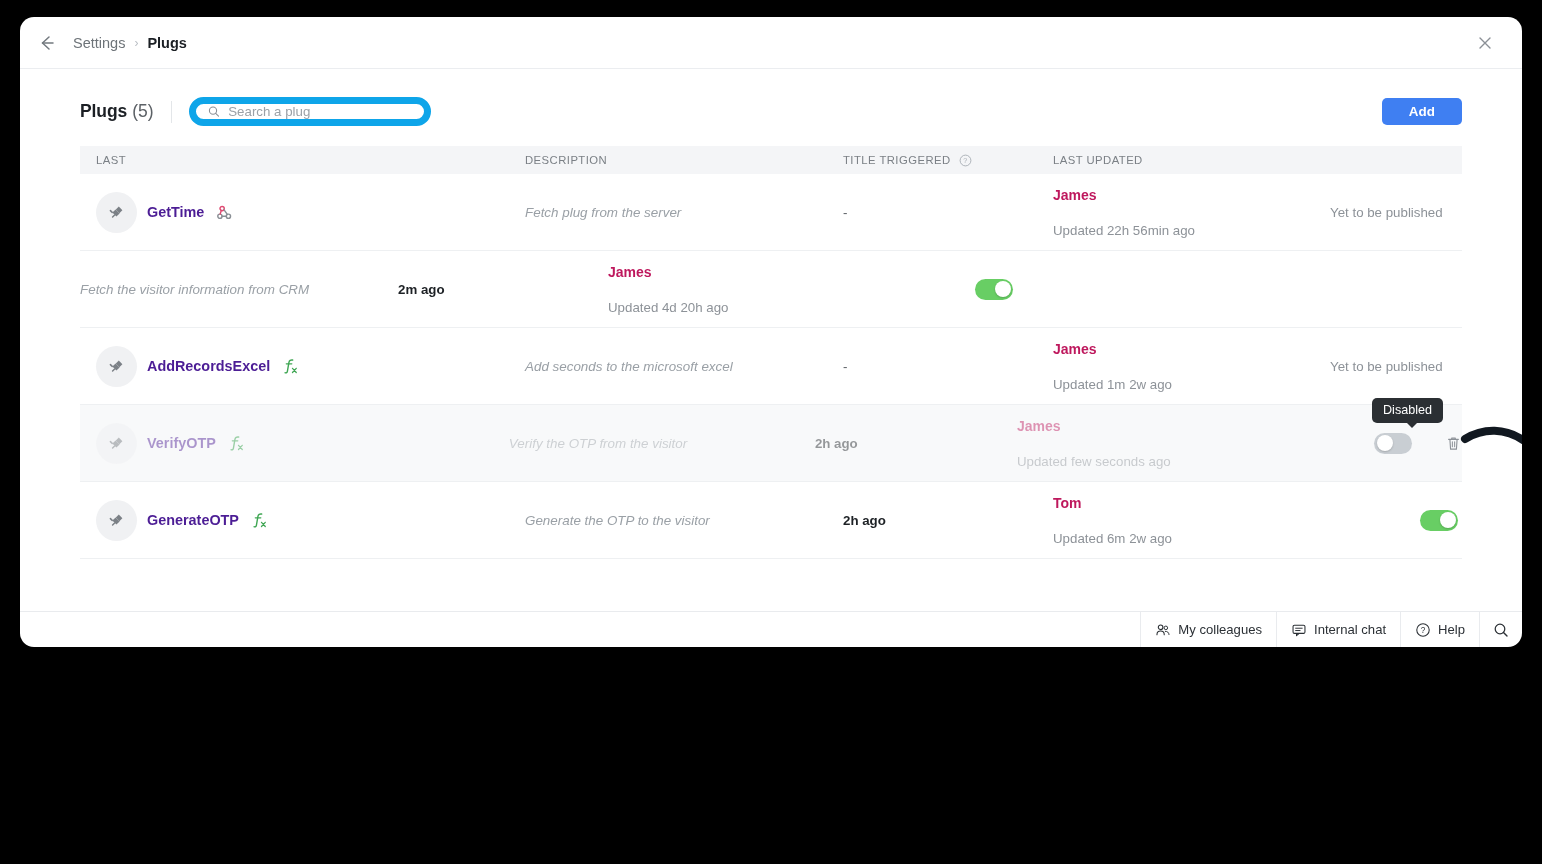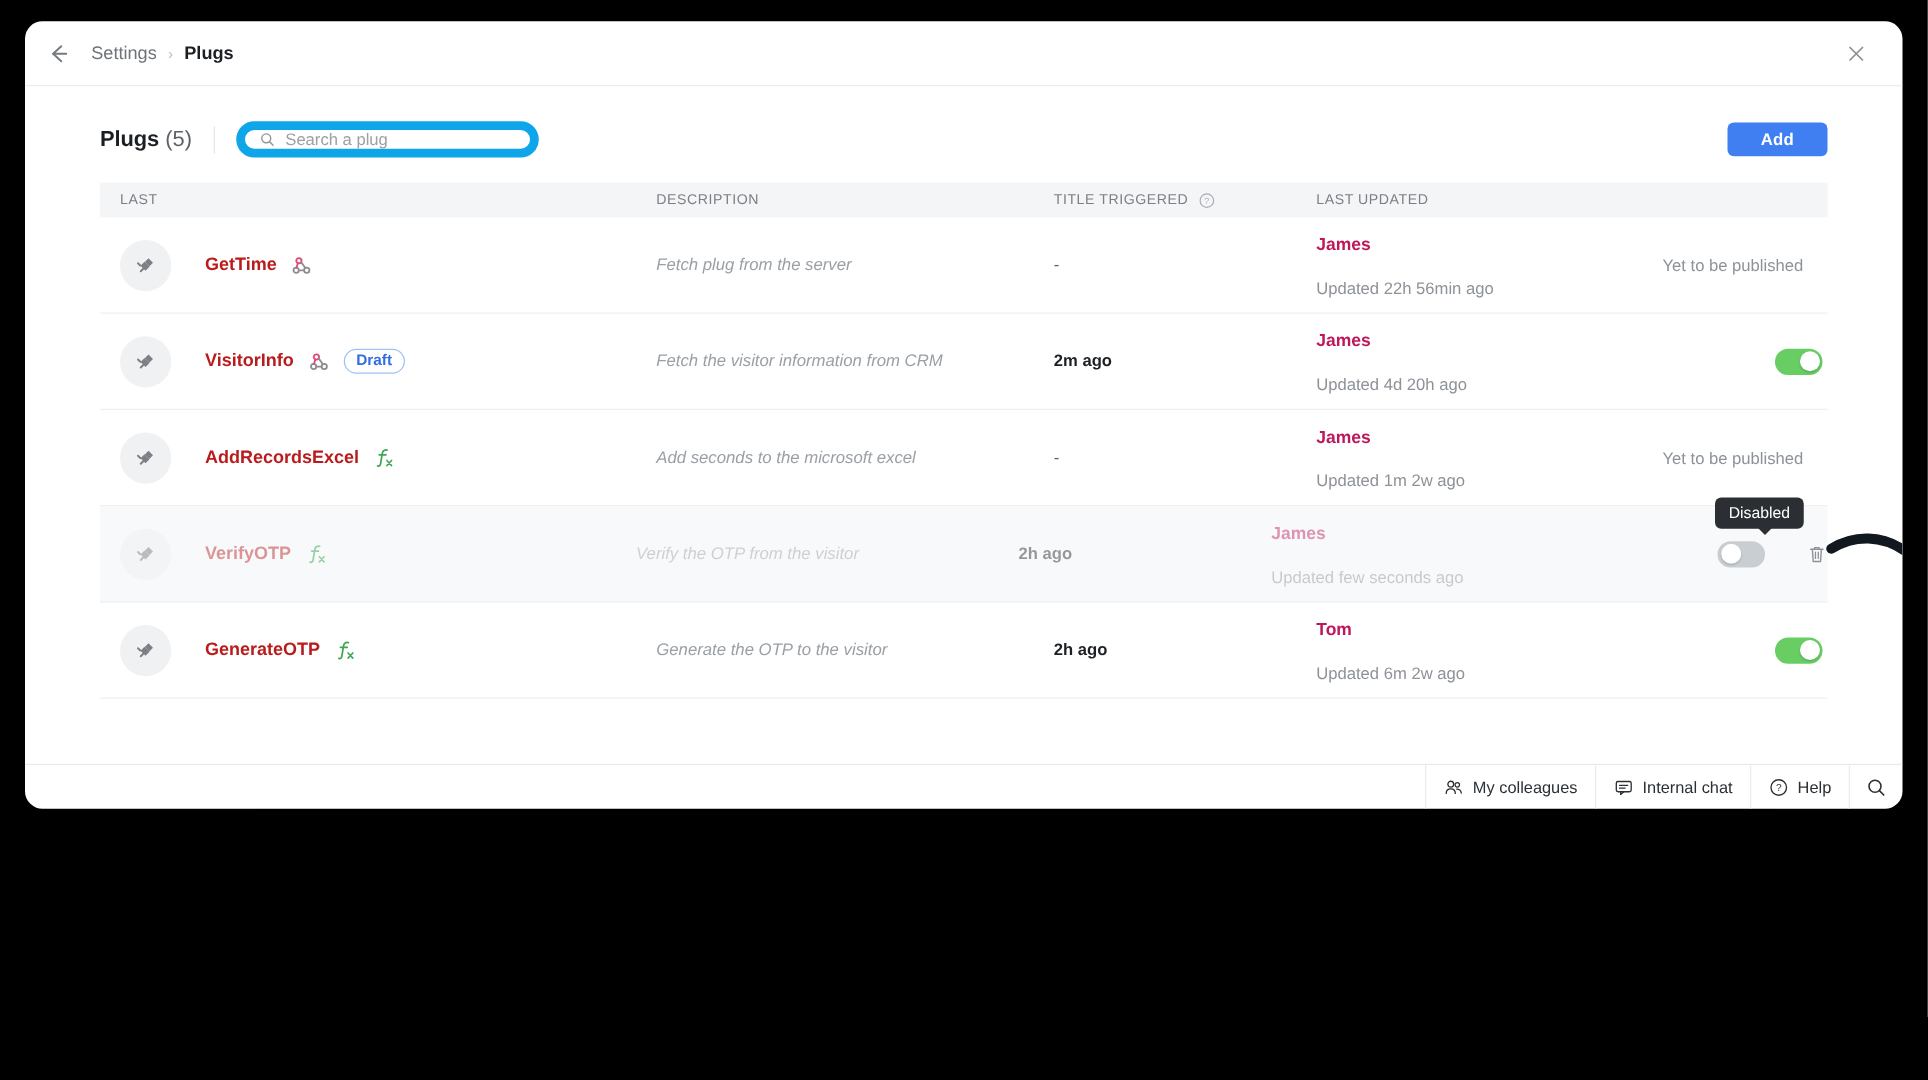--- a/index.html
+++ b/index.html
@@ -146,24 +146,24 @@
   .c-pub   { flex: 1; }
 
   .avatar {
     width: 41px; height: 41px;
     border-radius: 50%;
     background: #f0f1f3;
     display: flex; align-items: center; justify-content: center;
     flex: 0 0 41px;
   }
   .title-text {
-    margin-left: 27px;
+    margin-left: 10px;
     font-size: 14.4px;
     font-weight: 700;
-    color: #b91c1c;
+    color: #4c1d95;
     cursor: pointer;
   }
   .kind-icon {
     margin-left: 12px;
     display: flex; align-items: center;
   }
   .badge-draft {
     margin-left: 11px;
     border: 1px solid #9fc2f5;
     color: #2f6fe0;
@@ -346,41 +346,20 @@
               <div class="upd-user">James</div>
               <div class="upd-time">Updated 22h 56min ago</div>
             </div>
             <div class="c-pub">
               <div class="pub-wrap">
                 <span class="pub-status">Yet to be published</span>
               </div>
             </div>
           </div>
           <div class="row">
-            <div class="c-title">
-              <div class="avatar">
-                <svg width="20" height="20" viewBox="0 0 20 20">
-                  <path d="M11.8 4.6 L15.4 8.2 L12.4 11.2 L8.8 7.6 Z" fill="#7b8086"></path>
-                  <path d="M8.6 7.4 L5.4 10.6 L9.4 14.6 L12.6 11.4" fill="#7b8086"></path>
-                  <path d="M5.2 10.4 L3.4 8.6 M7.6 13 L5.6 15" stroke="#7b8086" stroke-width="1.5" stroke-linecap="round"></path>
-                </svg>
-              </div>
-              <span class="title-text">VisitorInfo</span>
-              <span class="kind-icon">
-                <svg width="17" height="17" viewBox="0 0 20 20">
-                  <circle cx="7.2" cy="5.4" r="2.5" fill="none" stroke="#e04a72" stroke-width="1.7"></circle>
-                  <circle cx="4.6" cy="14.4" r="2.5" fill="none" stroke="#8a8f95" stroke-width="1.7"></circle>
-                  <circle cx="14.6" cy="14.4" r="2.5" fill="none" stroke="#8a8f95" stroke-width="1.7"></circle>
-                  <path d="M6.2 7.7 L4.9 11.9" stroke="#e04a72" stroke-width="1.7" stroke-linecap="round"></path>
-                  <path d="M9.3 6.7 L13.3 12.2" stroke="#8a8f95" stroke-width="1.7" stroke-linecap="round"></path>
-                  <path d="M7.1 14.4 H12.1" stroke="#8a8f95" stroke-width="1.7" stroke-linecap="round"></path>
-                </svg>
-              </span>
-              <span class="badge-draft">Draft</span>
-            </div>
             <div class="c-desc"><span class="desc">Fetch the visitor information from CRM</span></div>
             <div class="c-trig"><span class="trig">2m ago</span></div>
             <div class="c-upd">
               <div class="upd-user">James</div>
               <div class="upd-time">Updated 4d 20h ago</div>
             </div>
             <div class="c-pub">
               <div class="pub-wrap">
                 <div class="toggle on">
                   <div class="knob"></div>

